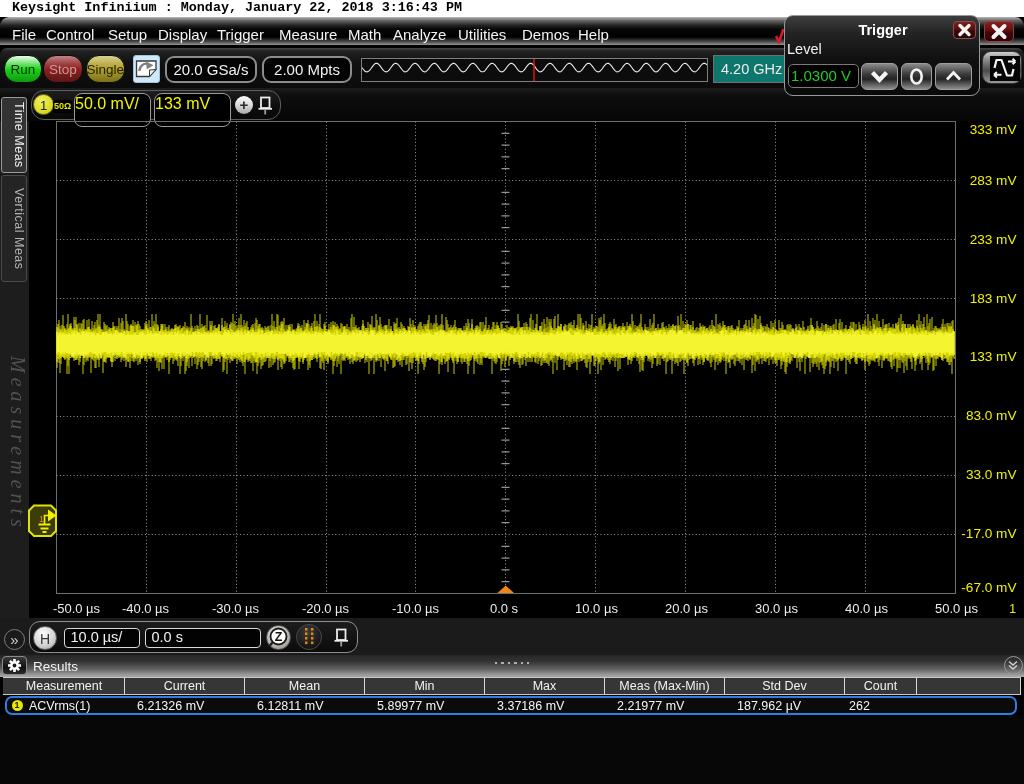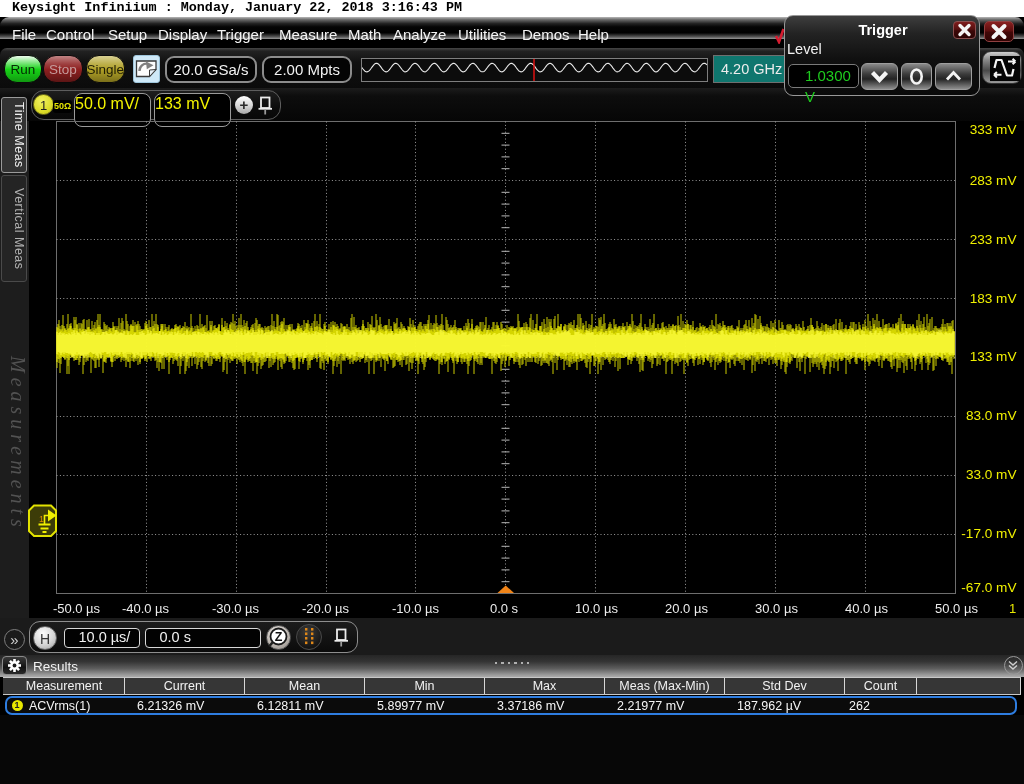--- a/index.html
+++ b/index.html
@@ -3,21 +3,21 @@
 <style>
 *{margin:0;padding:0;box-sizing:border-box}
 html,body{width:1024px;height:784px;background:#000;overflow:hidden;
  font-family:"Liberation Sans",sans-serif;}
 .abs{position:absolute}
 #stage{position:relative;width:1024px;height:784px;background:#000}
 
 #titlebar{left:0;top:0;width:1024px;height:17px;background:#fff;
  font-family:"Liberation Mono",monospace;font-size:13.4px;font-weight:bold;color:#000;
  line-height:16px;padding-left:12px;white-space:pre}
-#menubar{left:0;top:17px;width:1024px;height:22px;border-radius:9px 9px 0 0;
+#menubar{left:0;top:17px;width:1024px;height:28px;border-radius:9px 9px 0 0;
  background:linear-gradient(180deg,#b8b8b8 0%,#6a6a6a 12%,#222 30%,#050505 45%,#000 72%,#555 90%,#979797 100%);}
 .mi{position:absolute;top:9px;font-size:15px;color:#f4f4f4}
 #toolbar{left:0;top:48px;width:1024px;height:40px;
  background:linear-gradient(180deg,#484848 0,#222 3px,#111 14px,#0b0b0b 100%);
  border-radius:7px 7px 0 0;}
 #chanbar{left:0;top:88px;width:1024px;height:33px;
  background:linear-gradient(180deg,#1c1c1c 0,#0d0d0d 8px,#060606 100%);}
 
 .pill{position:absolute;top:55px;height:28px;border-radius:13px;text-align:center;
  line-height:27px;font-size:13.5px;border:1px solid #0a0a0a}
@@ -75,21 +75,21 @@
 
 #plotbg{left:29px;top:121px;width:995px;height:497px;background:#000}
 
 #hrow{left:0;top:618px;width:1024px;height:37px;background:#1b1b1b}
 #hgrp{left:28.5px;top:621px;width:329px;height:32px;border:1.5px solid #8e8e8e;border-radius:11px;
  background:linear-gradient(180deg,#1c1c1c,#0b0b0b)}
 #hcirc{left:33px;top:625.5px;width:24px;height:24px;border-radius:50%;
  background:radial-gradient(circle at 40% 30%,#fdfdfd,#d5d5d5 55%,#9e9e9e);
  color:#333;font-size:14px;text-align:center;line-height:24px;border:1px solid #666}
 .wbox{position:absolute;top:627.5px;height:20px;background:#020202;border:1.5px solid #d8d8d8;
- border-radius:4px;color:#f2f2f2;font-size:14.5px;line-height:17px;padding-left:14px}
+ border-radius:4px;color:#f2f2f2;font-size:14.5px;line-height:17px;padding-left:6px}
 #zcirc{left:266px;top:624.5px;width:25px;height:25px;border-radius:50%;
  background:radial-gradient(circle at 40% 30%,#e8e4e0,#b8b2ac 60%,#8a8480);border:1px solid #555}
 #dcirc{left:296px;top:624px;width:26px;height:26px;border-radius:50%;
  background:radial-gradient(circle at 45% 30%,#3c3c3c,#161616 70%,#0a0a0a);border:1px solid #4a4a4a}
 
 #resbar{left:0;top:655px;width:1024px;height:21.5px;
  background:linear-gradient(180deg,#262626 0%,#343434 30%,#5e5e5e 62%,#9a9a9a 90%,#ababab 100%)}
 #gearb{left:2px;top:656px;width:25px;height:19px;border-radius:4px;border:1px solid #8a8a8a;
  background:linear-gradient(180deg,#3a3a3a,#111 60%,#2a2a2a)}
 #restitle{left:33px;top:658.5px;font-size:13.5px;color:#f2f2f2}
@@ -109,21 +109,21 @@
 
 #tdlg{left:784px;top:15px;width:196px;height:81px;border:1.5px solid #989898;border-radius:9px;
  z-index:40;background:linear-gradient(180deg,#3e3e3e 0%,#232323 22%,#101010 55%,#0a0a0a 100%)}
 #tdlg .ttl{position:absolute;left:0;top:6px;width:196px;text-align:center;font-size:14.5px;
  font-weight:bold;color:#fff}
 #tdlgx{left:953px;top:20.5px;width:23px;height:18px;border-radius:4px;z-index:45;
  background:linear-gradient(180deg,#7e1c1c 0%,#581010 45%,#3c0808 55%,#2c0404 100%);
  border:1px solid #8a5050}
 #tlevel{left:787px;top:41px;font-size:14.5px;color:#f2f2f2;z-index:45}
 #tval{left:788px;top:64px;width:71px;height:24px;background:#000;border:1.5px solid #7a7a7a;
- border-radius:5px;color:#1ecc1e;font-size:15px;line-height:21px;padding-left:16px;z-index:45}
+ border-radius:5px;color:#1ecc1e;font-size:15px;line-height:21px;padding-left:2px;z-index:45}
 .tbtn{position:absolute;top:63px;height:27px;border-radius:6px;z-index:45;
  background:linear-gradient(180deg,#8a8a8a 0%,#3c3c3c 40%,#232323 60%,#8e8e8e 100%);
  border:1px solid #9e9e9e}
 svg{position:absolute;left:0;top:0}
 </style></head>
 <body>
 <div id="stage">
 <div class="abs" id="plotbg"></div>
 <div class="abs" id="sidebar"></div>
 <svg width="1024" height="784" viewBox="0 0 1024 784" style="z-index:2">

